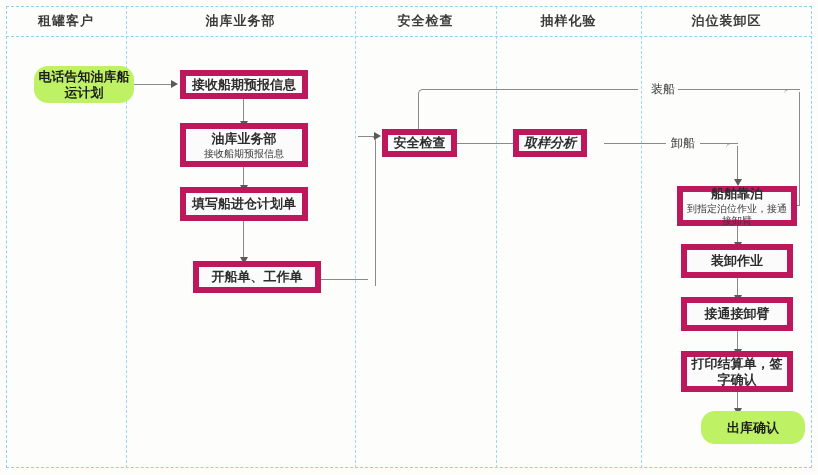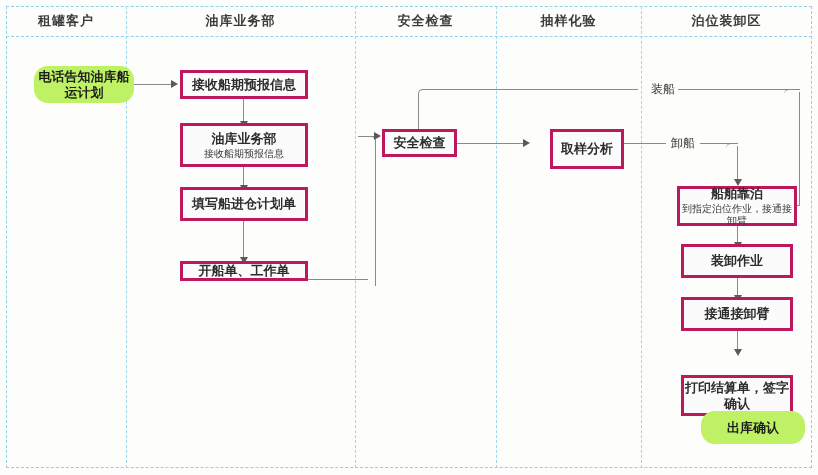--- a/index.html
+++ b/index.html
@@ -53,21 +53,21 @@
     color: #3b3b3b;
     letter-spacing: 1px;
     white-space: nowrap;
   }
 
   
   .node {
     position: absolute;
     box-sizing: border-box;
     background: #fbfbfb;
-    border: 3px solid #be185d;
+    border: 6px solid #be185d;
     display: flex;
     flex-direction: column;
     align-items: center;
     justify-content: center;
     text-align: center;
     color: #2d2d2d;
   }
   .node .n-title {
     font-size: 13px;
     font-weight: bold;
@@ -217,46 +217,46 @@
 
   <div class="node" style="left:180px; top:123px; width:128px; height:44px;">
     <div class="n-title">油库业务部</div>
     <div class="n-sub">接收船期预报信息</div>
   </div>
 
   <div class="node" style="left:180px; top:187px; width:128px; height:34px;">
     <div class="n-title">填写船进仓计划单</div>
   </div>
 
-  <div class="node" style="left:180px; top:261px; width:128px; height:20px;text-align:right;">
+  <div class="node" style="left:193px; top:261px; width:128px; height:32px;text-align:right;">
     <div class="n-title">开船单、工作单</div>
   </div>
 
   <div class="node" style="left:382px; top:129px; width:75px; height:28px;">
     <div class="n-title">安全检查</div>
   </div>
 
-  <div class="node" style="left:550px; top:129px; width:74px; height:40px;">
+  <div class="node" style="left:513px; top:129px; width:74px; height:28px;font-style:italic;">
     <div class="n-title">取样分析</div>
   </div>
 
   <div class="node wrap" style="left:677px; top:186px; width:120px; height:40px;">
     <div class="n-title">船舶靠泊</div>
     <div class="n-sub">到指定泊位作业，接通接卸臂</div>
   </div>
 
   <div class="node" style="left:681px; top:244px; width:112px; height:34px;justify-content:center;">
     <div class="n-title">装卸作业</div>
   </div>
 
   <div class="node" style="left:681px; top:297px; width:112px; height:34px;">
     <div class="n-title">接通接卸臂</div>
   </div>
 
-  <div class="node wrap" style="left:681px; top:351px; width:112px; height:41px;margin-top:24px;">
+  <div class="node wrap" style="left:681px; top:351px; width:112px; height:41px;">
     <div class="n-title">打印结算单，签字确认</div>
   </div>
 
   <div class="node terminal" style="left:685px; top:411px; width:104px; height:33px;">
     <div class="n-title">出库确认</div>
   </div>
 
 </div>
 
 </body></html>

